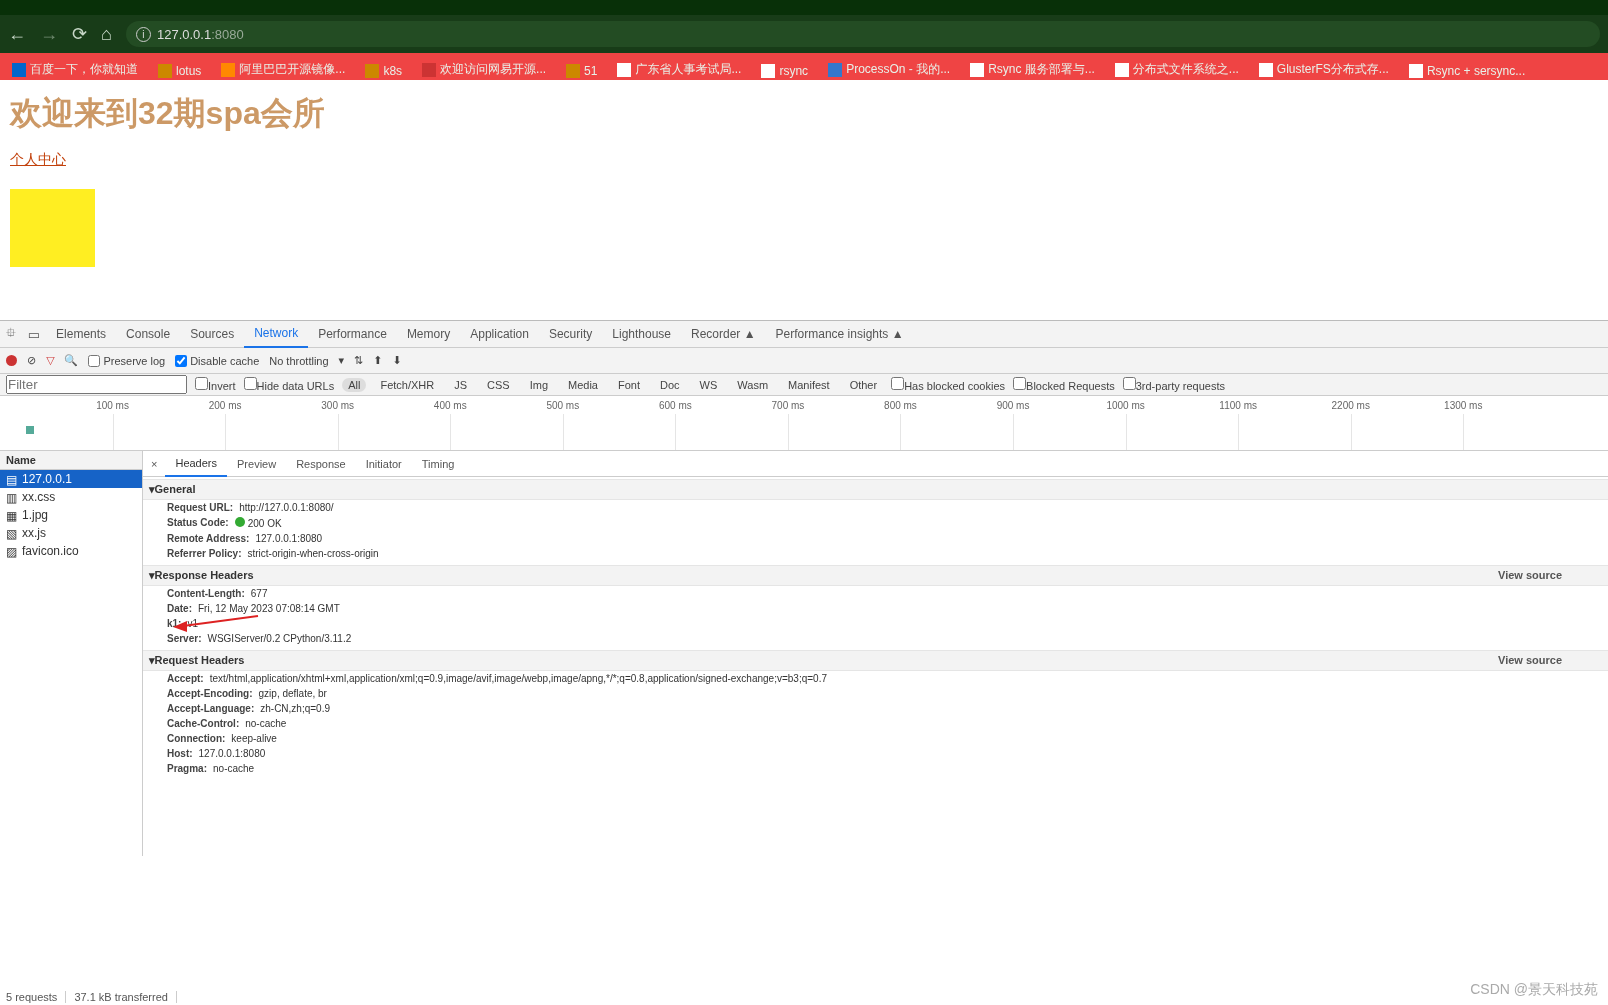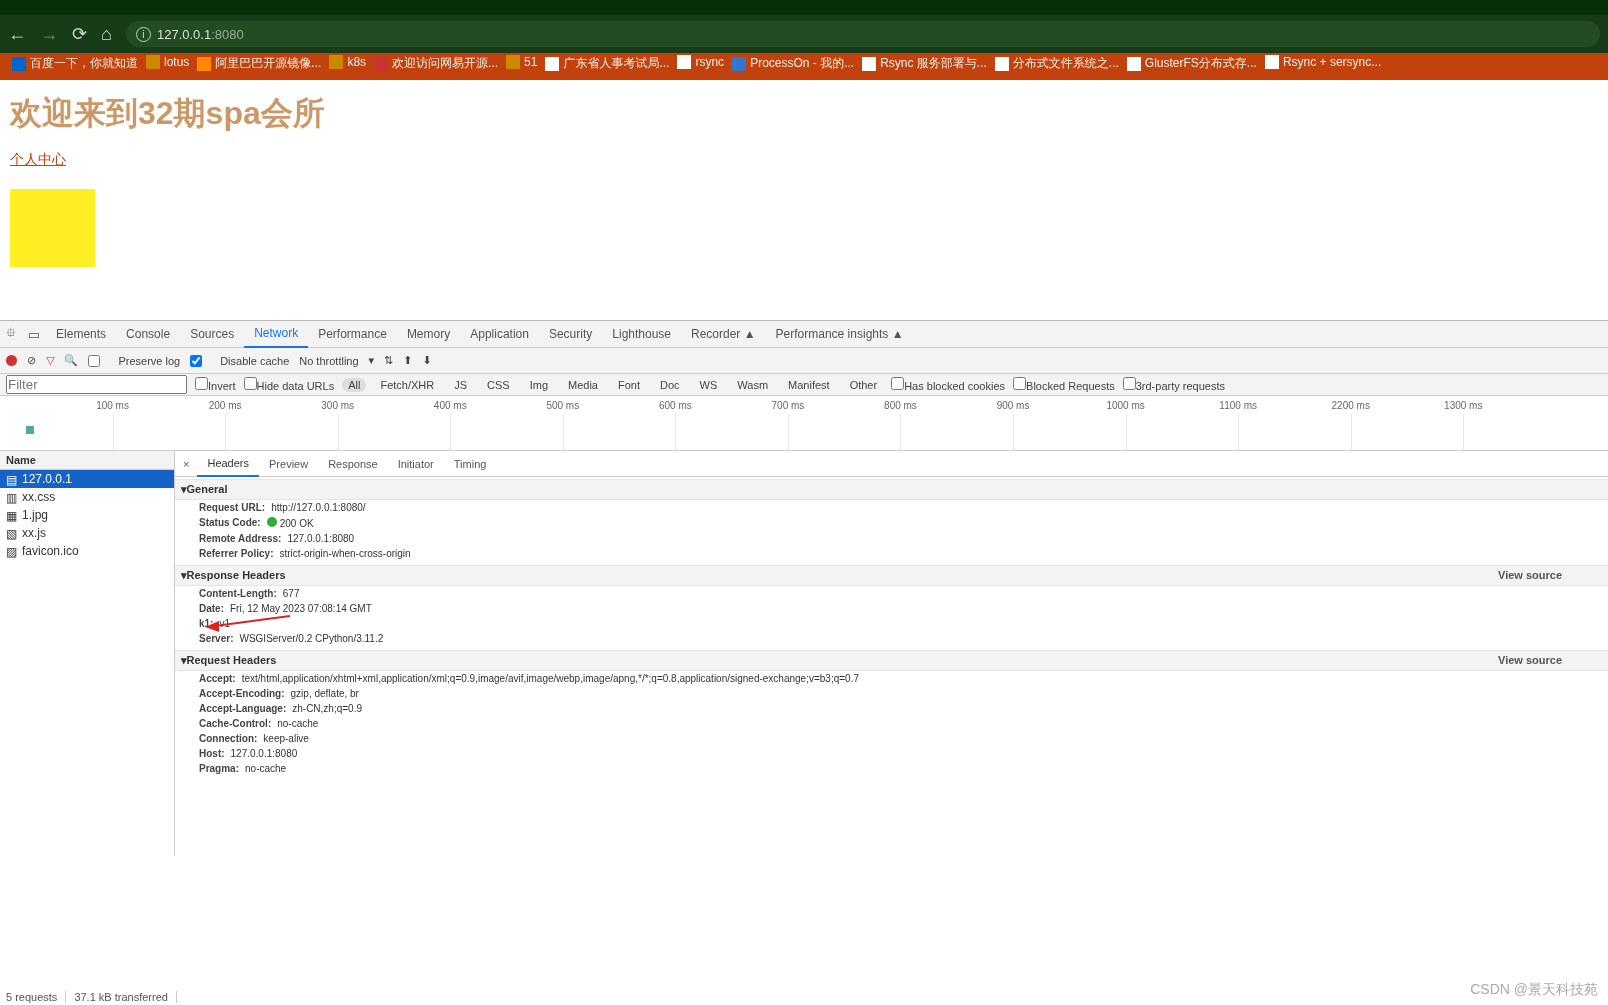--- a/index.html
+++ b/index.html
@@ -2,51 +2,51 @@
 <html><head>
 <meta charset="utf-8">
 <style>
 * { margin:0; padding:0; box-sizing:border-box; font-family:Arial,"Microsoft YaHei",sans-serif; }
 body { background:#fff; width:1608px; height:1005px; overflow:hidden; position:relative; }
 .topbar { background:#083008; height:15px; display:flex; }
 .nav { background:#183c18; height:38px; display:flex; align-items:center; padding:0 8px; gap:14px; }
 .nav .btn { color:#c8d8c8; font-size:18px; cursor:pointer; }
 .addr { flex:1; background:#234c23; height:26px; border-radius:14px; display:flex; align-items:center; padding:0 10px; color:#ddd; font-size:13px; }
 .addr .i { width:15px; height:15px; border:1.5px solid #ccc; border-radius:50%; margin-right:6px; display:flex; align-items:center; justify-content:center; font-size:10px; }
-.bkm { background:#c2410c; height:27px; display:flex; align-items:flex-start; padding:0 8px; gap:0; font-size:12px; color:#e8f0e8; }
+.bkm { background:#ef4444; height:27px; display:flex; align-items:flex-end; padding:0 8px; gap:12px; font-size:12px; color:#e8f0e8; }
 .bkm .it { display:flex; align-items:center; gap:4px; padding:2px 4px; cursor:pointer; }
 .bkm .fav { width:14px; height:14px; background:#c80; }
 .bkm .fav.b { background:#06c; }
 .bkm .fav.r { background:#c33; }
 .bkm .fav.o { background:#f80; }
 .bkm .fav.w { background:#fff; }
 .bkm .fav.on { background:#37c; }
 .page { background:#fff; padding:12px 10px; height:240px; }
 .page h1 { color:#cc9966; font-size:32px; font-weight:bold; margin-bottom:14px; }
 .page a { color:#c2410c; font-size:14px; text-decoration:underline; }
 .page h2 { color:#cc9966; font-size:32px; font-weight:bold; margin-top:18px; }
 .yb { width:85px; height:78px; background:#ffee22; margin-top:20px; }
 .dev { border-top:1px solid #bbb; background:#f3f3f3; }
 .dtabs { display:flex; align-items:center; height:27px; border-bottom:1px solid #ccc; font-size:12px; color:#555; }
 .dtabs .icn { padding:0 6px; font-size:13px; cursor:pointer; }
 .dtabs .t { padding:0 10px; cursor:pointer; height:27px; display:flex; align-items:center; }
 .dtabs .t.act { color:#1a73e8; border-bottom:2px solid #1a73e8; }
 .dbar { display:flex; align-items:center; height:26px; border-bottom:1px solid #ccc; font-size:11px; color:#444; gap:10px; padding:0 6px; }
 .dbar .c { width:11px; height:11px; border-radius:50%; }
-.dbar label { display:flex; align-items:center; gap:18px; }
+.dbar label { display:flex; align-items:center; gap:3px; }
 .dbar input[type=checkbox]{ width:12px;height:12px; }
 .dfil { display:flex; align-items:center; height:22px; border-bottom:1px solid #ccc; font-size:11px; color:#444; gap:8px; padding:0 6px; }
 .dfil .pill { padding:1px 6px; cursor:pointer; }
 .dfil .pill.act { background:#ddd; border-radius:7px; }
 .tl { height:55px; border-bottom:1px solid #ccc; position:relative; background:#fff; font-size:10px; color:#666; }
 .tl .tick { position:absolute; top:4px; transform:translateX(-50%); }
 .tl .tv { position:absolute; top:18px; bottom:0; border-left:1px solid #e5e5e5; }
 .tl .bar { position:absolute; top:30px; left:26px; width:8px; height:8px; background:#5a9; }
 .split { display:flex; height:405px; }
-.left { width:175px; border-right:1px solid #ccc; background:#fff; font-size:12px; }
+.left { width:143px; border-right:1px solid #ccc; background:#fff; font-size:12px; }
 .left .hdr { background:#f3f3f3; border-bottom:1px solid #ccc; padding:3px 6px; font-weight:bold; color:#333; font-size:11px; }
 .left .row { padding:2px 6px; display:flex; align-items:center; gap:4px; cursor:pointer; color:#333; }
 .left .row.sel { background:#1663c7; color:#fff; }
 .left .ic { width:12px; height:12px; display:inline-block; }
 .right { flex:1; background:#fff; overflow:auto; font-size:11px; }
 .rtabs { display:flex; align-items:center; border-bottom:1px solid #ccc; height:26px; color:#555; }
 .rtabs .x { padding:0 8px; cursor:pointer; }
 .rtabs .rt { padding:0 10px; height:26px; display:flex; align-items:center; cursor:pointer; }
 .rtabs .rt.act { border-bottom:2px solid #1a73e8; color:#333; }
 .sec { padding:2px 0; }

